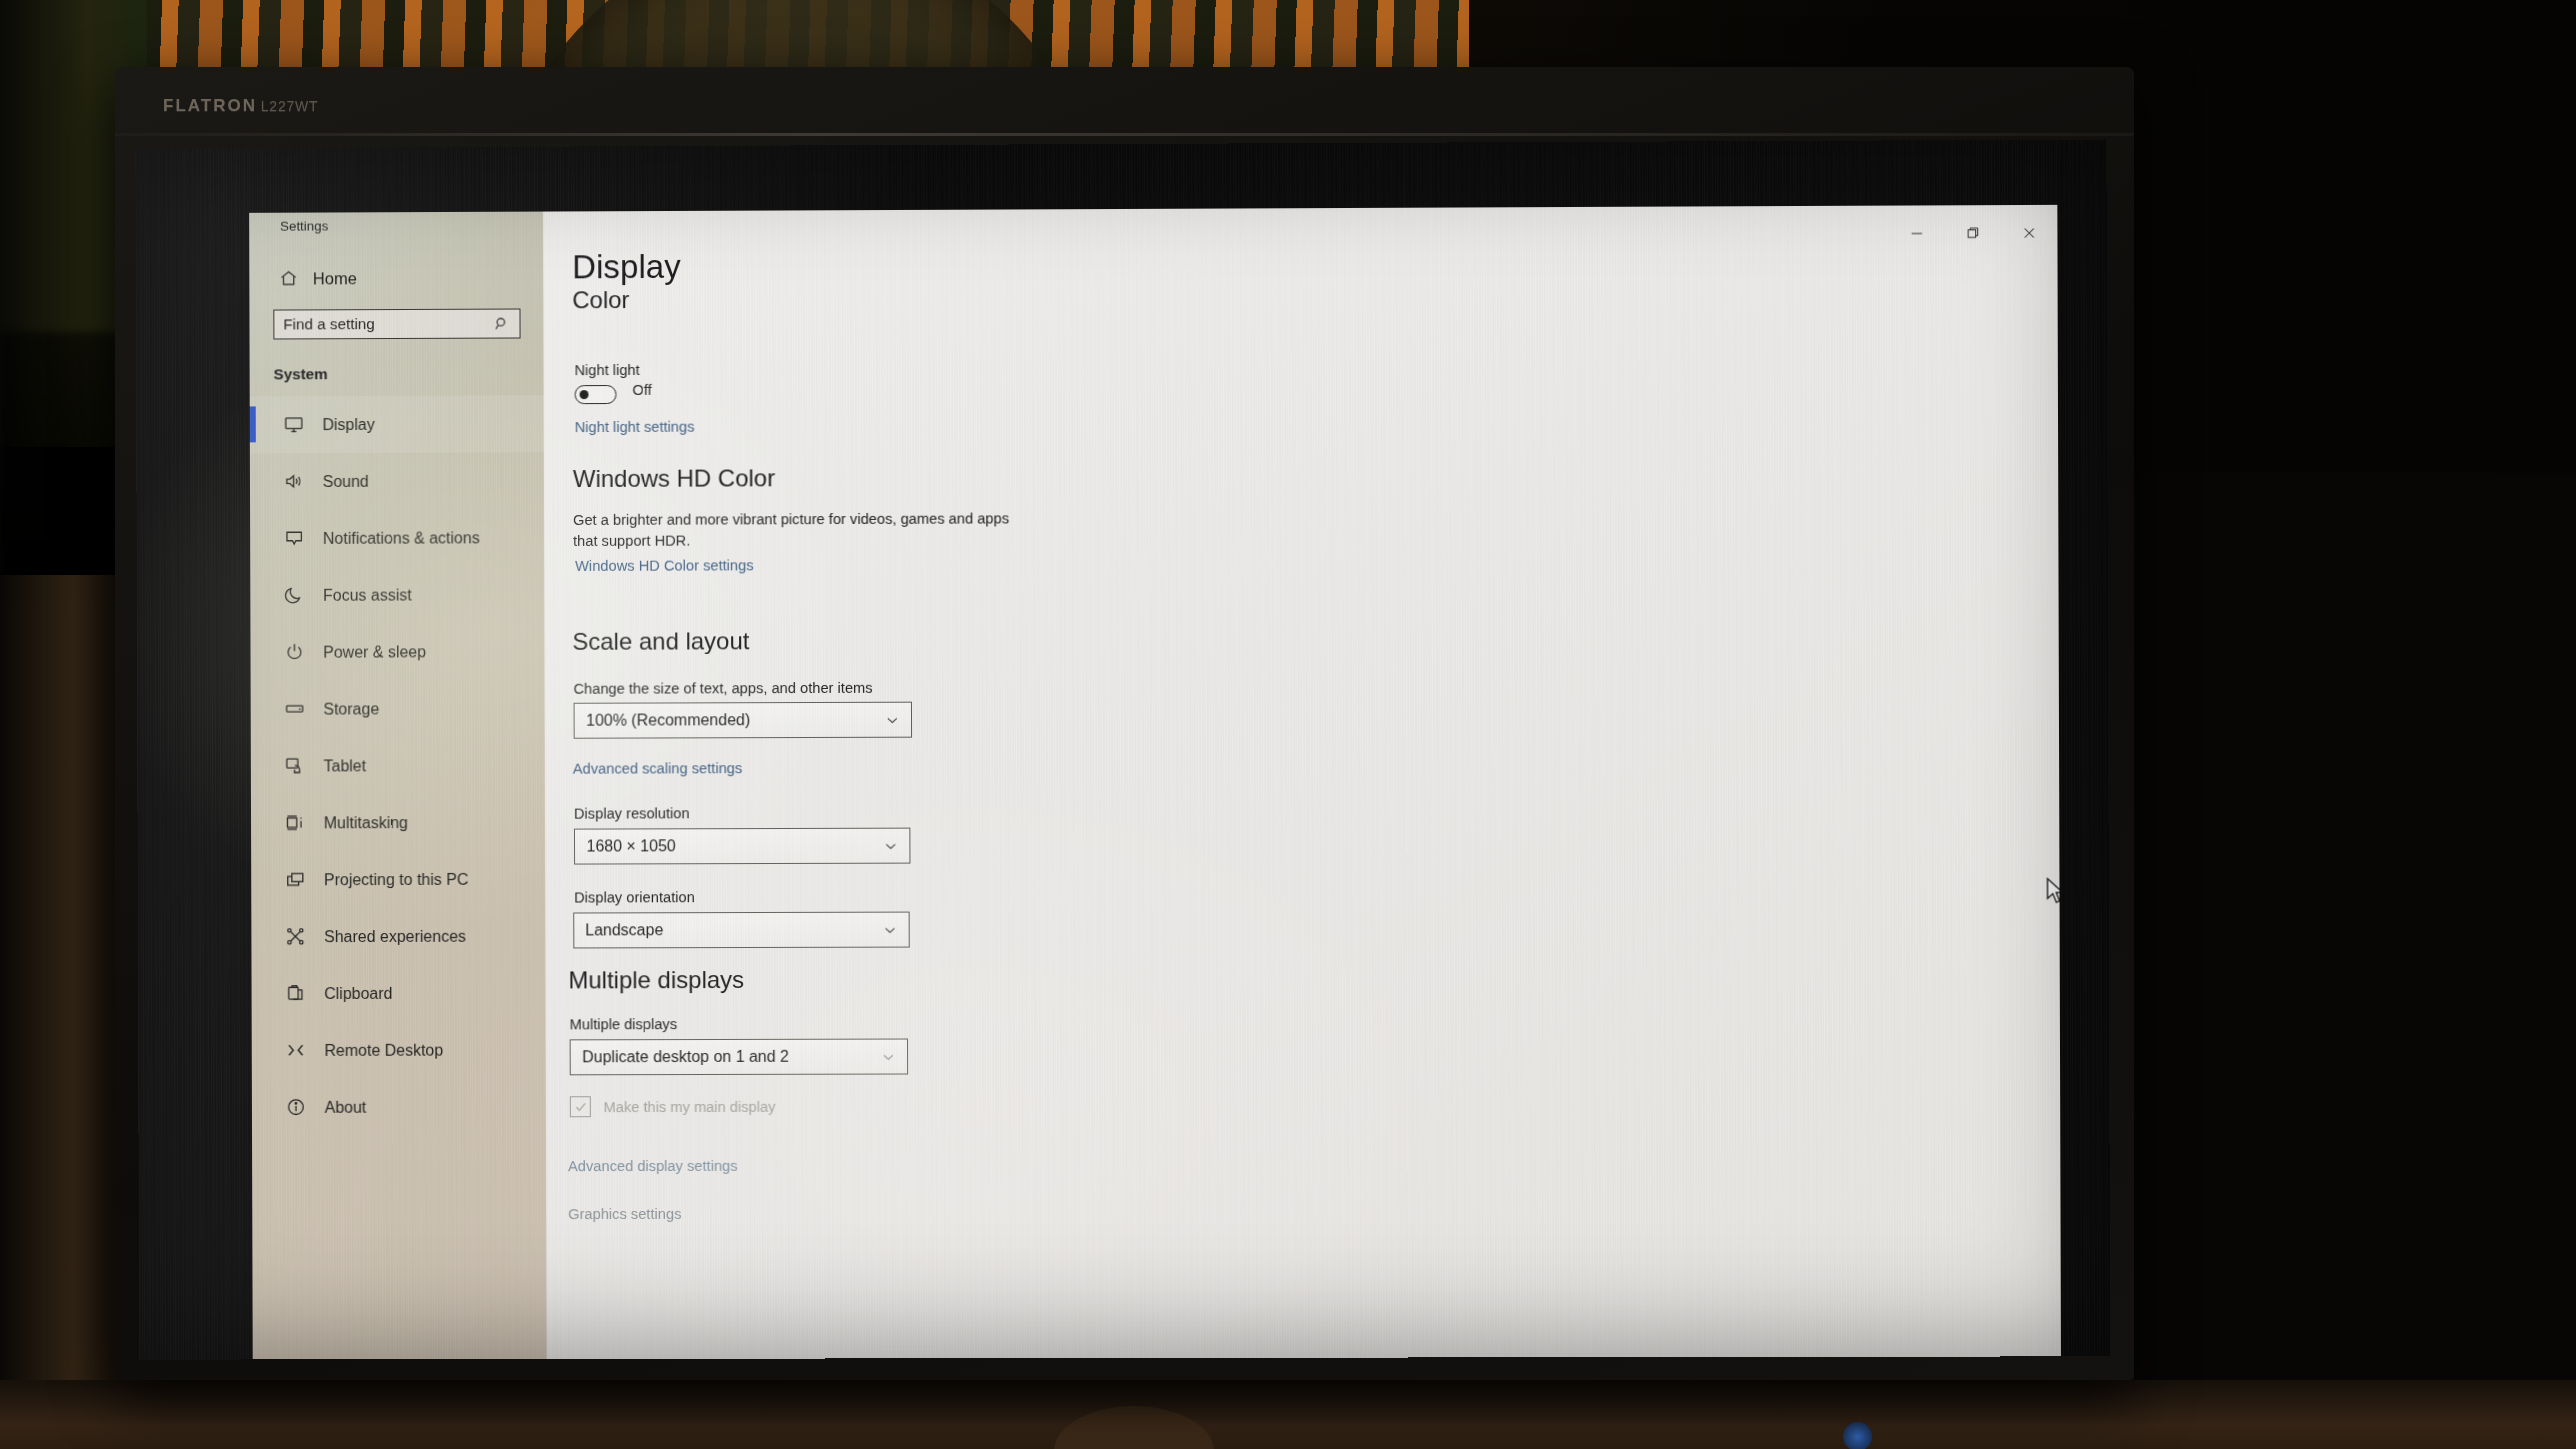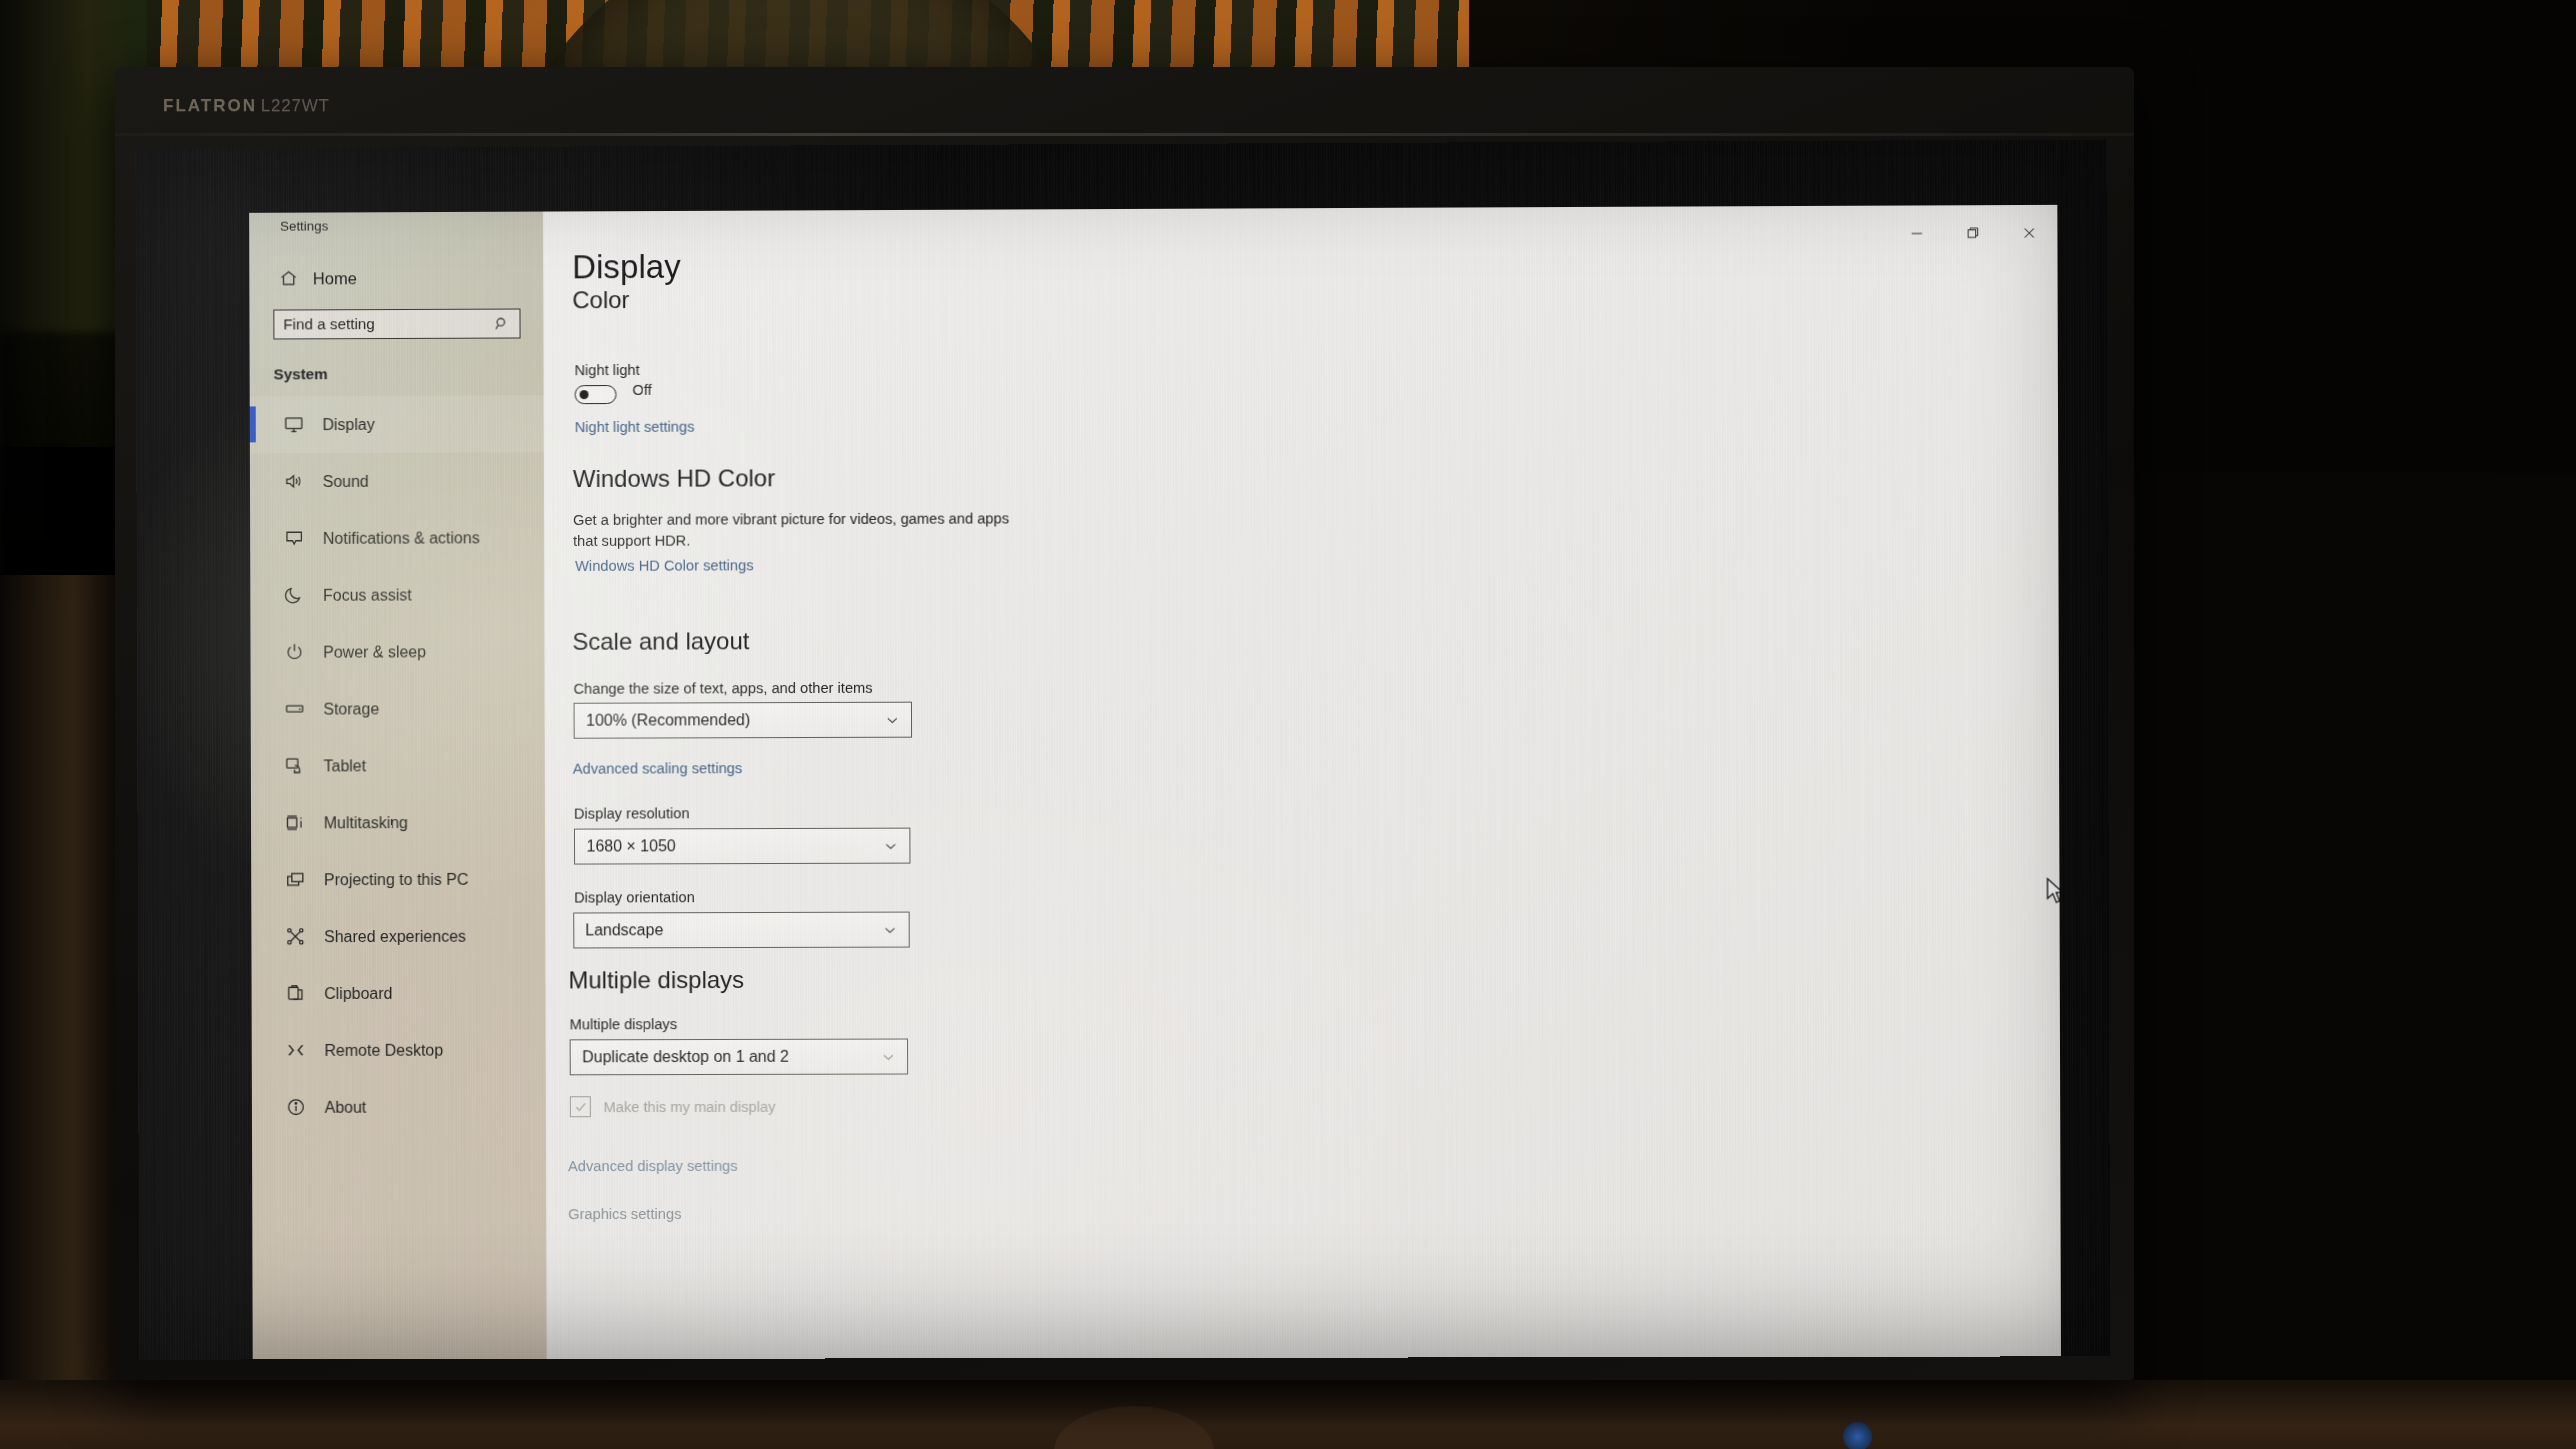--- a/index.html
+++ b/index.html
@@ -73,21 +73,21 @@
     background: linear-gradient(160deg, #1b1916 0%, #0d0c0a 55%, #141210 100%);
     border-radius: 7.7px 7.7px 3.8px 3.8px;
     box-shadow: 0 19px 57px rgba(0,0,0,.85);
   }
   #bezel-top { position: absolute; left: 0; top: 0; width: 100%; height: 75px; }
   #brand {
     position: absolute; left: 48px; top: 29px;
     font-size: 17px; letter-spacing: 2px; font-weight: 700;
     color: #6d6559; text-shadow: 0 0.6px 0.6px rgba(255,255,255,.1);
   }
-  #brand .model { font-size: 17px; letter-spacing: 0.8px; font-weight: 400; color: #5d564b; margin-left: 3.8px; }
+  #brand .model { font-size: 14px; letter-spacing: 0.8px; font-weight: 400; color: #5d564b; margin-left: 3.8px; }
   #bezel-glint {
     position: absolute; left: 0; top: 66px; width: 2019px; height: 2.6px;
     background: linear-gradient(90deg, rgba(120,110,100,.05), rgba(150,140,128,.30) 35%, rgba(90,84,76,.12) 100%);
   }
 
   
   #screen {
     position: absolute; left: 20.4px; top: 77px; width: 1971px; height: 1214px;
     overflow: hidden;
     background: #0e0e0e;

